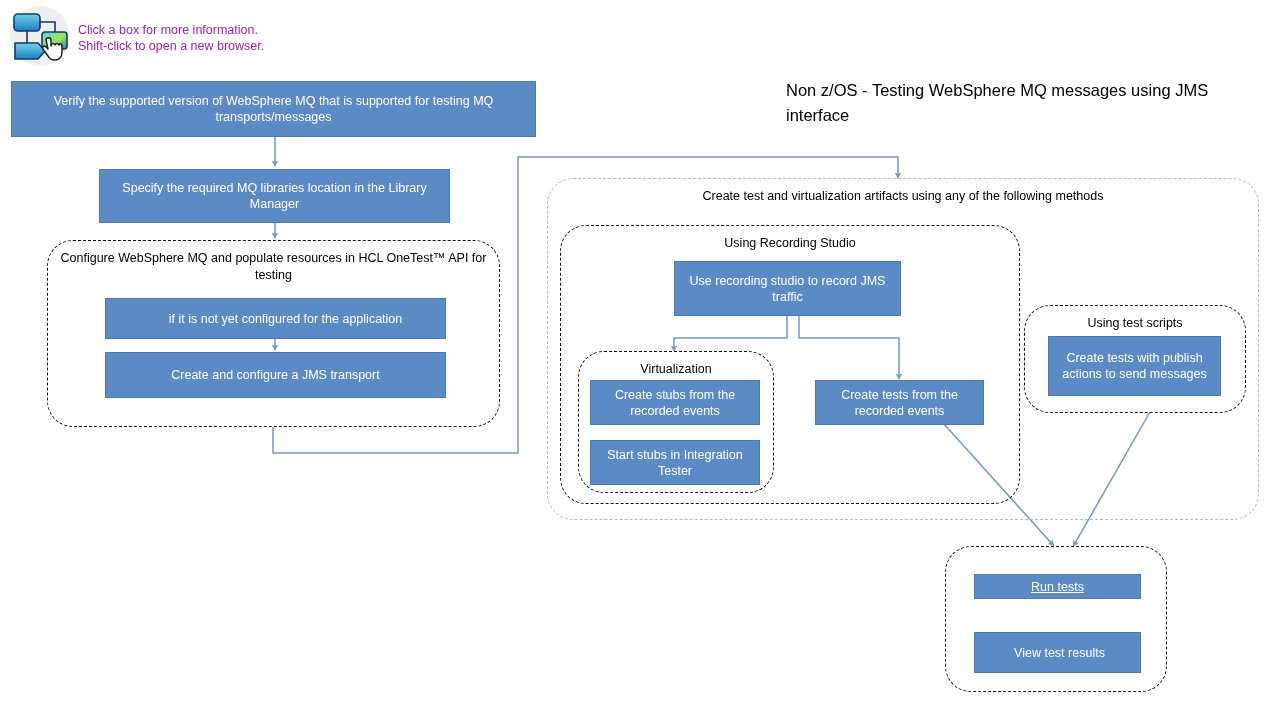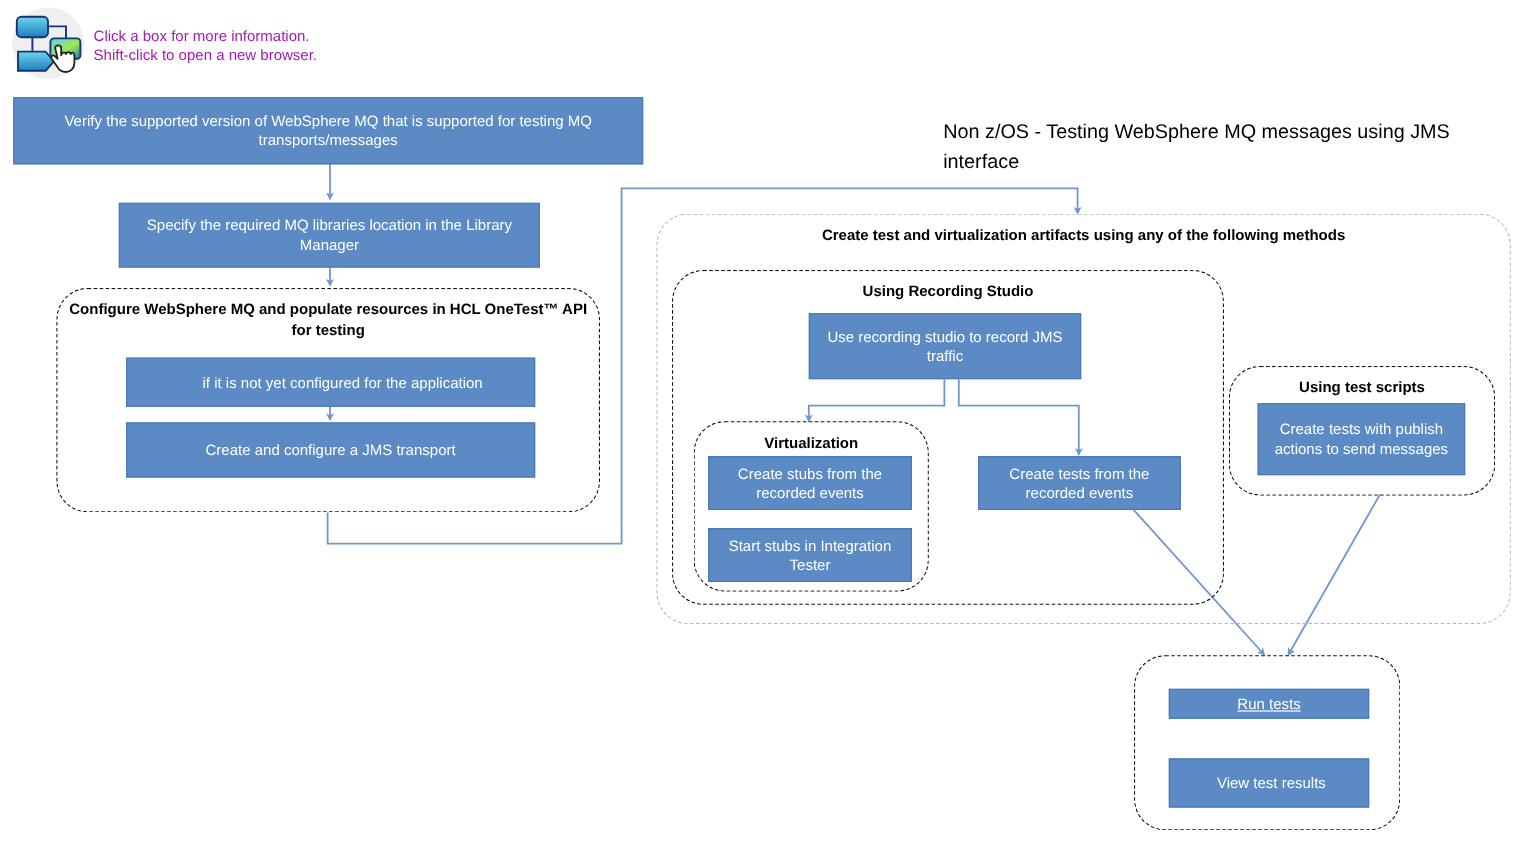--- a/index.html
+++ b/index.html
@@ -59,21 +59,20 @@
 
   
   .diagram-title {
     position: absolute;
     left: 786px;
     top: 78px;
     width: 430px;
     font-size: 16.5px;
     line-height: 25px;
     color: #000000;
-    margin-top: 20px;
   }
 
   
   .pbox {
     position: absolute;
     background: #5b8ac5;
     border: 1px solid #4a7ab5;
     color: #ffffff;
     display: flex;
     align-items: center;
@@ -86,21 +85,20 @@
     user-select: none;
   }
   .pbox span { display: block; }
 
   
   .group {
     position: absolute;
     border: 1.4px dashed #111111;
     border-radius: 26px;
     background: transparent;
-    font-weight: bold;
   }
   .group.soft {
     border-color: #b9b9b9;
     border-width: 1.3px;
   }
   .group-label {
     position: absolute;
     top: 9px;
     left: 0;
     width: 100%;

